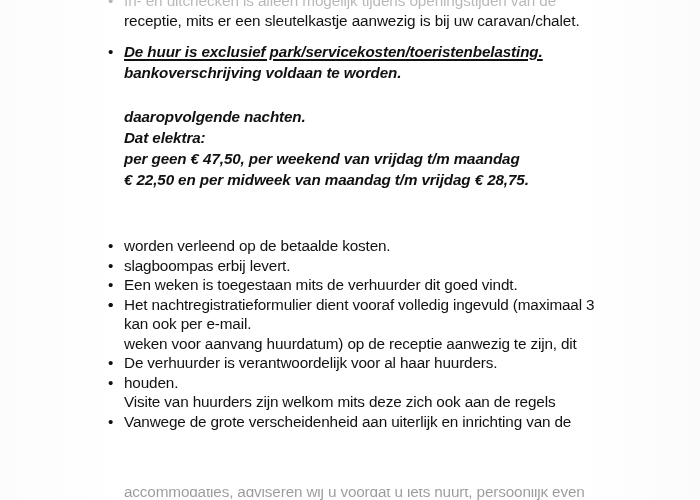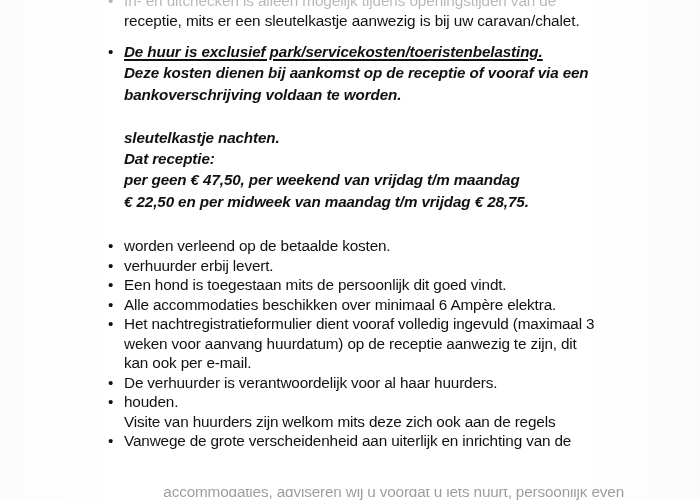--- a/index.html
+++ b/index.html
@@ -110,21 +110,20 @@
   .bottom-clip .line {
     font-size: 15.3px;
     line-height: 19.5px;
     letter-spacing: -0.15px;
     position: relative;
     top: -7px;
   }
   .bottom-clip .faded {
     opacity: 0.42;
     filter: blur(0.3px);
-    text-align: right;
   }
 
   .abs { position: absolute; left: 0; width: 700px; }
 </style>
 </head>
 <body>
 
 <div class="page">
 
   <div class="scan-tone"></div>
@@ -137,60 +136,58 @@
         <div class="line faded">In- en uitchecken is alleen mogelijk tijdens openingstijden van de</div>
         <div class="line">receptie, mits er een sleutelkastje aanwezig is bij uw caravan/chalet.</div>
       </div>
     </div>
 
     <div class="abs" style="top:41px;">
 
       <div class="bullet-row emph">
         <span class="bullet-dot" style="font-style:normal;font-weight:normal;font-size:15.3px;">•</span>
         <div class="line"><span class="u">De huur is exclusief park/servicekosten/toeristenbelasting.</span></div>
-        <div class="line">Deze kosten dienen bij aankomst op de receptie of vooraf via een</div>
         <div class="line">bankoverschrijving voldaan te worden.</div>
       </div>
 
       <div class="bullet-row emph" style="margin-top:22px;">
-        <div class="line">sleutelkastje nachten.</div>
-        <div class="line">Dat receptie:</div>
+        <div class="line">daaropvolgende nachten.</div>
+        <div class="line">Dat elektra:</div>
         <div class="line">per geen € 47,50, per weekend van vrijdag t/m maandag</div>
         <div class="line">€ 22,50 en per midweek van maandag t/m vrijdag € 28,75.</div>
       </div>
 
     </div>
 
     <div class="abs plain" style="top:236px;">
 
       <div class="bullet-row">
         <span class="bullet-dot">•</span>
         <div class="line">worden verleend op de betaalde kosten.</div>
       </div>
 
       <div class="bullet-row">
         <span class="bullet-dot">•</span>
-        <div class="line">verhuurder erbij levert.</div>
-      </div>
-
-      <div class="bullet-row">
-        <span class="bullet-dot">•</span>
-        <div class="line">Een hond is toegestaan mits de persoonlijk dit goed vindt.</div>
-      </div>
-
-      <div class="bullet-row">
-        <span class="bullet-dot">•</span>
-        <div class="line">Alle accommodaties beschikken over minimaal 6 Ampère elektra.</div>
+        <div class="line">slagboompas erbij levert.</div>
+      </div>
+
+      <div class="bullet-row">
+        <span class="bullet-dot">•</span>
+        <div class="line">Een weken is toegestaan mits de verhuurder dit goed vindt.</div>
+      </div>
+
+      <div class="bullet-row">
+        <span class="bullet-dot">•</span>
       </div>
 
       <div class="bullet-row">
         <span class="bullet-dot">•</span>
         <div class="line">Het nachtregistratieformulier dient vooraf volledig ingevuld (maximaal 3</div>
+        <div class="line">kan ook per e-mail.</div>
         <div class="line">weken voor aanvang huurdatum) op de receptie aanwezig te zijn, dit</div>
-        <div class="line">kan ook per e-mail.</div>
       </div>
 
       <div class="bullet-row">
         <span class="bullet-dot">•</span>
         <div class="line">De verhuurder is verantwoordelijk voor al haar huurders.</div>
       </div>
 
       <div class="bullet-row">
         <span class="bullet-dot">•</span>
         <div class="line">houden.</div>

